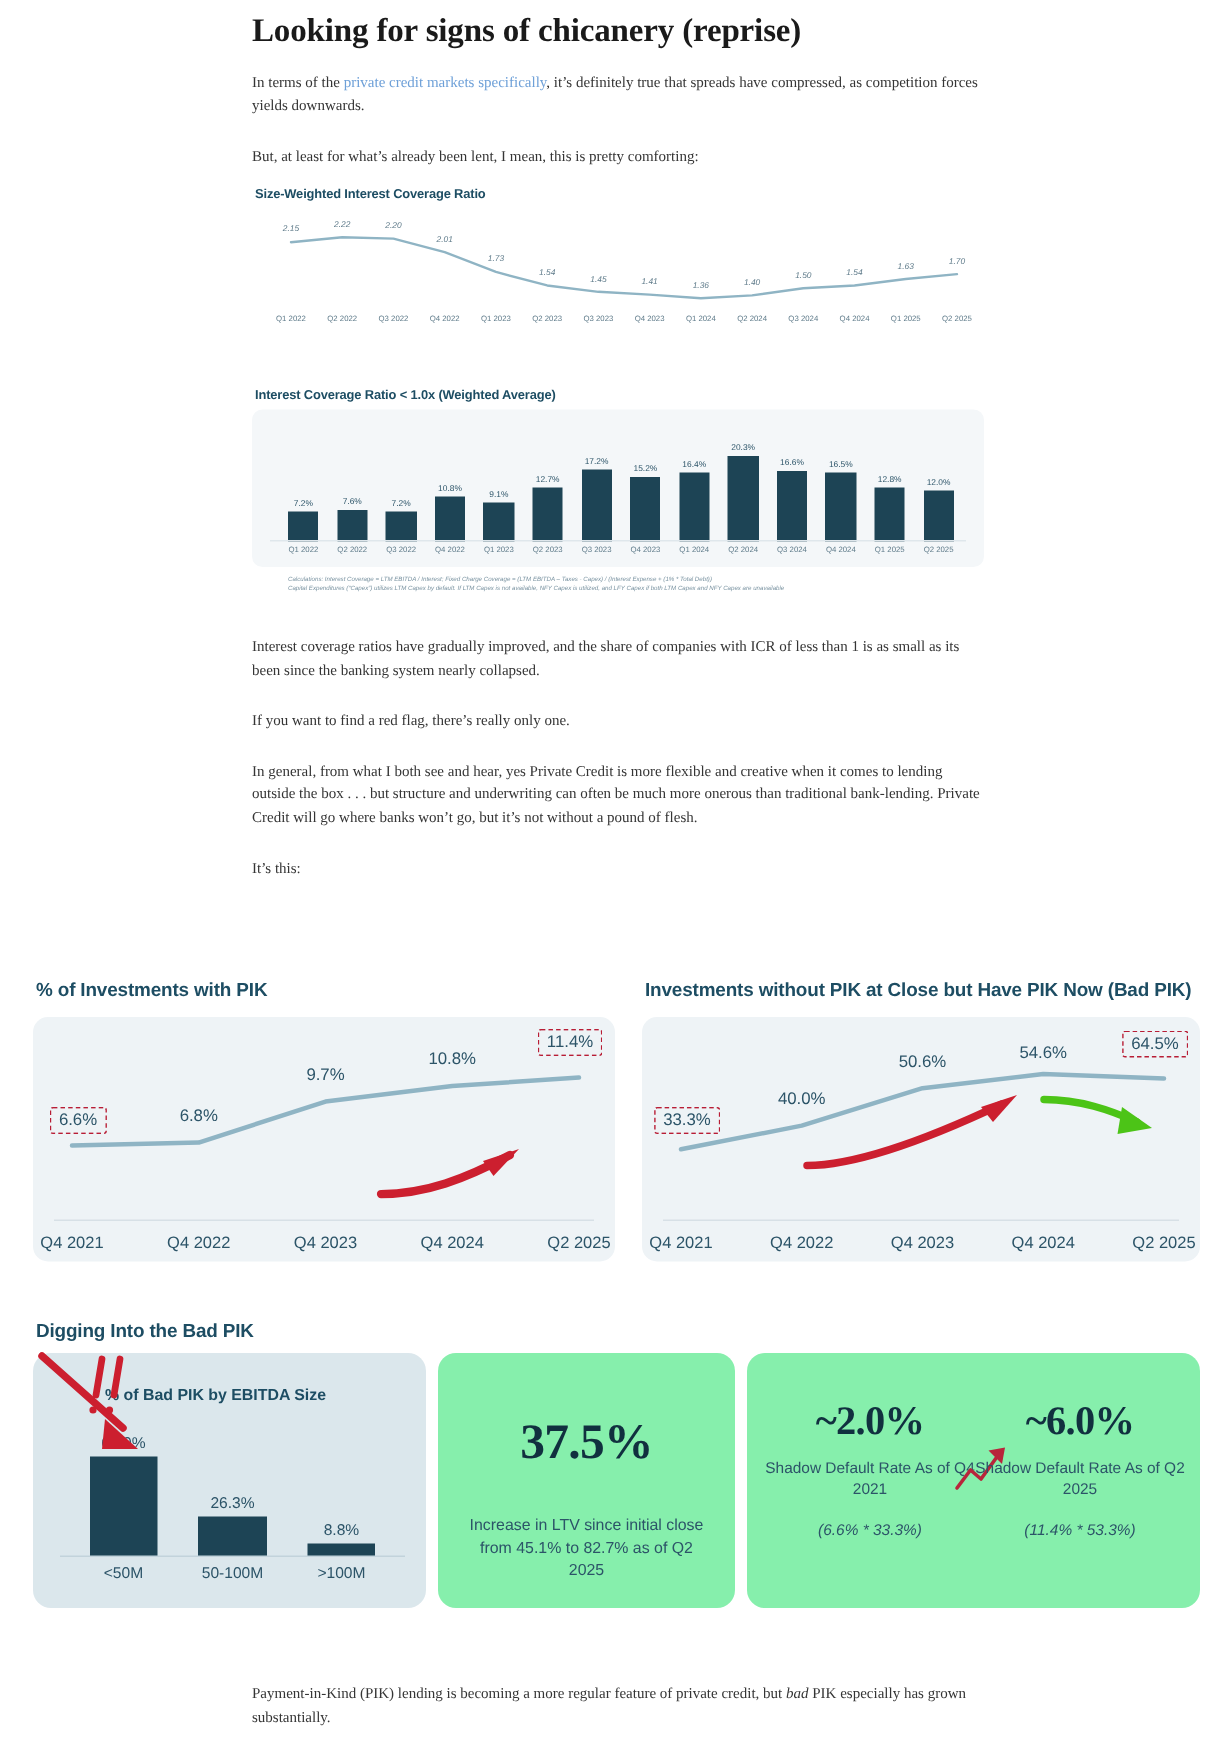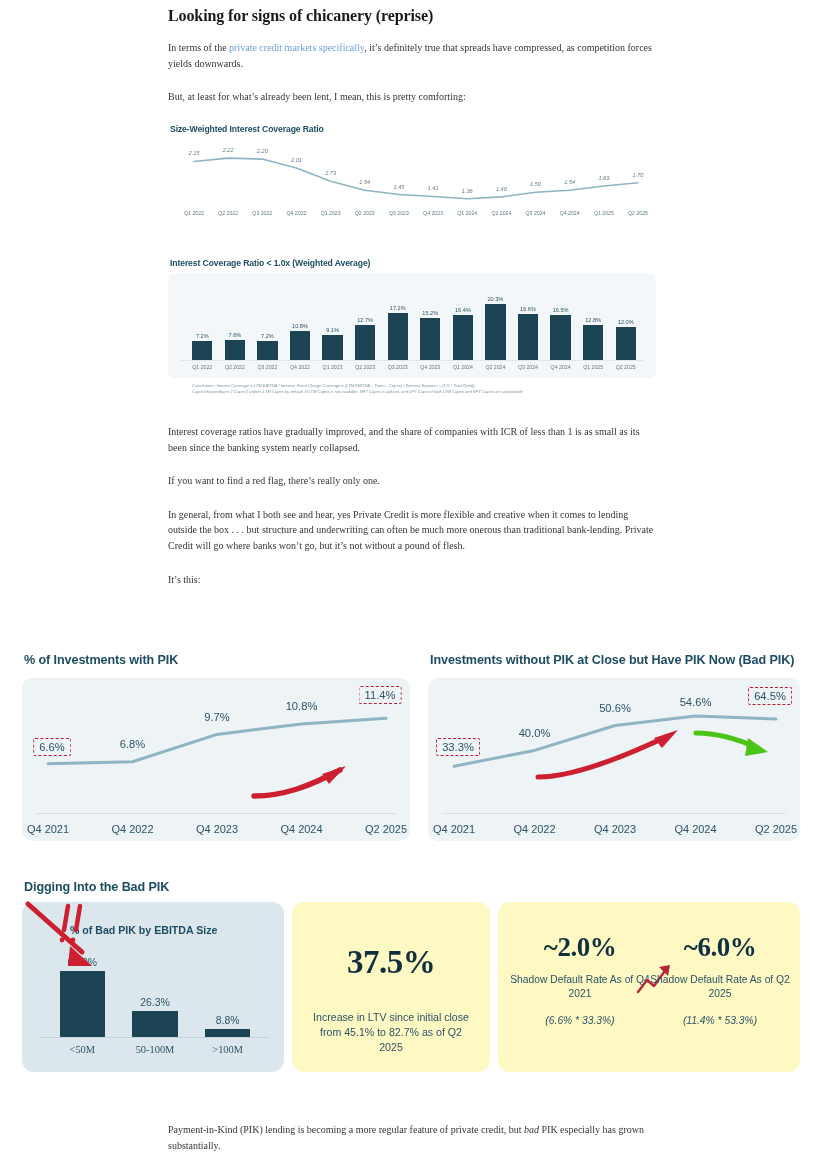--- a/index.html
+++ b/index.html
@@ -7,21 +7,21 @@
     width:816px; height:1173px; position:relative;
     background:#ffffff;
     font-family:"Liberation Serif", serif;
     color:#2b2b2b;
     overflow:hidden;
   }
   
   .article{ position:absolute; left:168px; top:0; width:488px; }
   .post-title{
     font-family:"Liberation Serif", serif;
-    font-weight:700; font-size:16px; line-height:1.25;
+    font-weight:700; font-size:22px; line-height:1.25;
     color:#1a1a1a; margin:6px 0 14px 0; letter-spacing:-0.1px;
   }
   .para{
     font-size:10px; line-height:1.56; color:#353535;
     margin:0 0 18px 0;
   }
   .para a{ color:#6ea0d8; text-decoration:none; }
   .para em{ font-style:italic; }
 
   
@@ -93,41 +93,41 @@
   .pik-axis{ position:absolute; left:14px; right:14px; bottom:27px; height:1px; background:#d7e0e6; }
   .pik-cat{
     position:absolute; bottom:6px; font-family:"Liberation Sans", sans-serif;
     font-size:11px; color:#2c5468; transform:translateX(-50%); white-space:nowrap;
   }
 
   
   #digging{ position:absolute; left:22px; top:880px; width:778px; }
   #digging > .slide-title{ font-size:12.6px; margin:0 0 8px 2px; }
   .card-row{ position:relative; height:170px; }
-  .card{ position:absolute; top:0; border-radius:12px; background:#fef9c3; height:170px; }
+  .card{ position:absolute; top:0; border-radius:12px; background:#86efac; height:170px; }
   #card-ebitda{ left:0; width:262px; background:#dbe7ec; }
   #card-ltv{ left:270px; width:198px; }
   #card-shadow{ left:476px; width:302px; }
 
   .ebitda-title{
     position:absolute; left:48px; top:22px;
     font-family:"Liberation Sans", sans-serif; font-weight:700;
     font-size:10.6px; color:#1d4d63; white-space:nowrap;
   }
   .mini-bars{ position:absolute; left:14px; right:10px; top:44px; bottom:8px; }
   .mini-col{ position:absolute; bottom:26px; }
   .mini-bar{ background:#1d4455; width:100%; position:absolute; bottom:0; }
   .mini-val{
     position:absolute; bottom:100%; left:50%; transform:translateX(-50%);
     font-family:"Liberation Sans", sans-serif; font-size:10.4px;
     color:#2c5468; white-space:nowrap; padding-bottom:3px;
   }
   .mini-cat{
     position:absolute; top:100%; left:50%; transform:translateX(-50%);
-    font-family:Liberation Serif, serif; font-size:10.4px;
+    font-family:Liberation Sans, sans-serif; font-size:10.4px;
     color:#2c5468; white-space:nowrap; padding-top:6px;
   }
   .mini-rule{ position:absolute; left:4px; right:4px; bottom:26px; height:1px; background:#c2d3db; }
 
   .stat-big{
     font-family:"Liberation Serif", serif; font-weight:700;
     color:#11303f; text-align:center;
   }
   #card-ltv .stat-big{ font-size:33px; margin-top:42px; letter-spacing:-0.5px; }
   .stat-sub{

